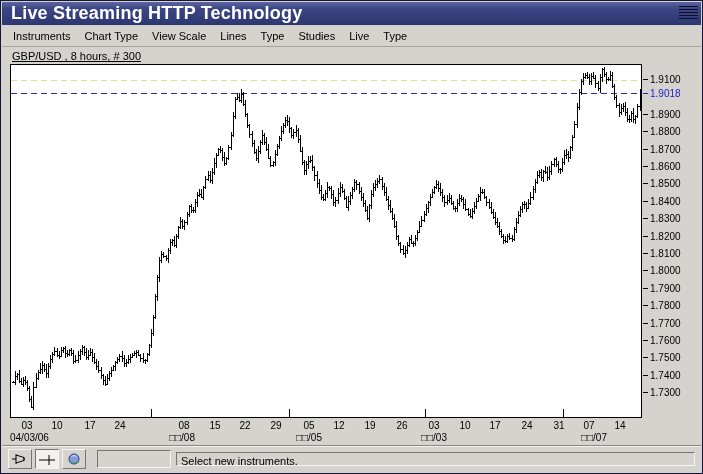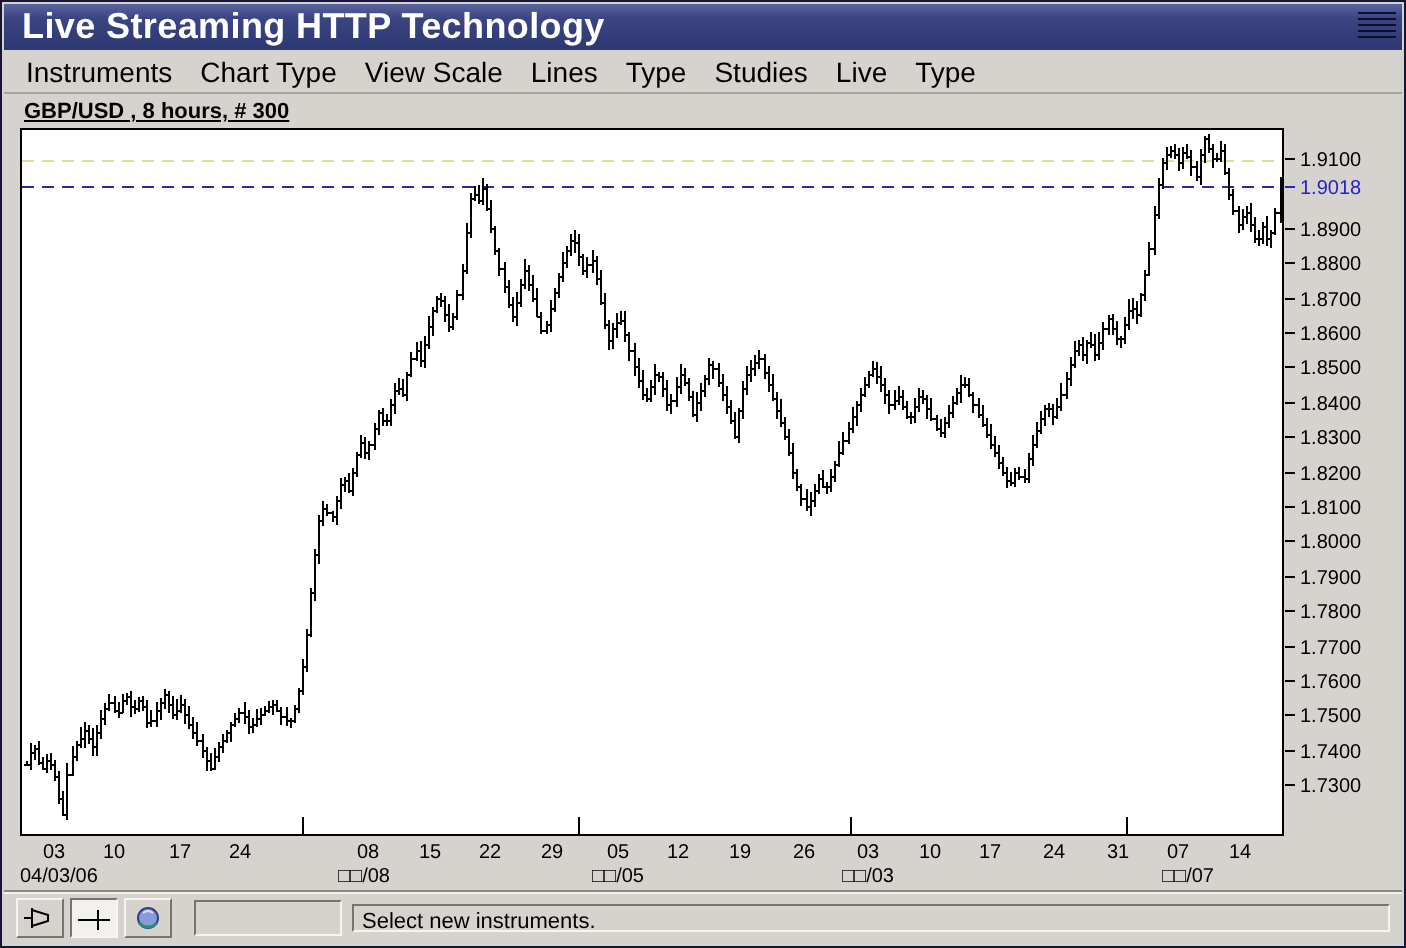--- a/index.html
+++ b/index.html
@@ -18,26 +18,26 @@
   .grip{
     position:absolute;right:3px;top:4px;width:19px;height:15px;
     background:repeating-linear-gradient(to bottom,#0d0d2c 0 1px,rgba(0,0,0,0) 1px 3px);
   }
   .menubar{
     position:absolute;left:1px;top:24px;right:1px;height:22px;
     background:#d6d3ce;border-bottom:1px solid #a8a49c;
     display:flex;align-items:center;padding-left:4px;
   }
   .menu-item{
-    font-size:14px;color:#000;padding:2px 7px;cursor:default;white-space:nowrap;
+    font-size:11px;color:#000;padding:2px 7px;cursor:default;white-space:nowrap;
   }
   .chart-area{position:absolute;left:1px;top:46px;right:1px;height:400px;background:#d6d3ce;}
   .instrument-label{
     position:absolute;left:10px;top:3px;font-size:11px;color:#000;
-    text-decoration:underline;z-index:2;white-space:nowrap;font-weight:bold;
+    text-decoration:underline;z-index:2;white-space:nowrap;
   }
   svg.chart-canvas{position:absolute;left:0;top:0;}
   .statusbar{
     position:absolute;left:1px;right:1px;bottom:1px;height:27px;
     background:#d6d3ce;border-top:1px solid #8c8880;
     box-shadow:inset 0 1px 0 #f4f2ee;
     display:flex;align-items:center;padding:0 6px;
   }
   .sb-btn{
     width:24px;height:20px;margin-right:3px;padding:0;

